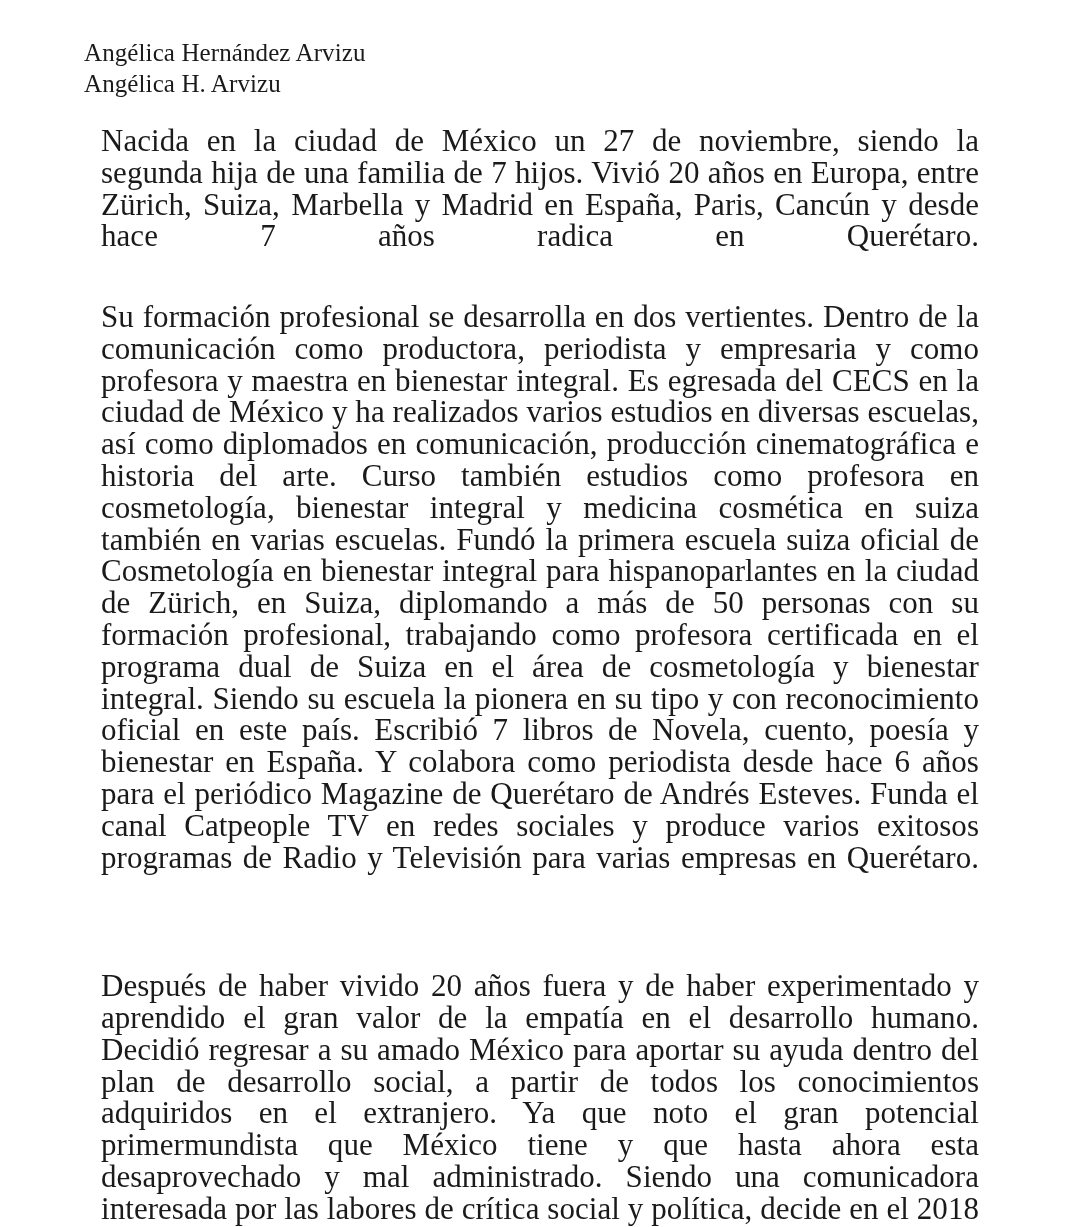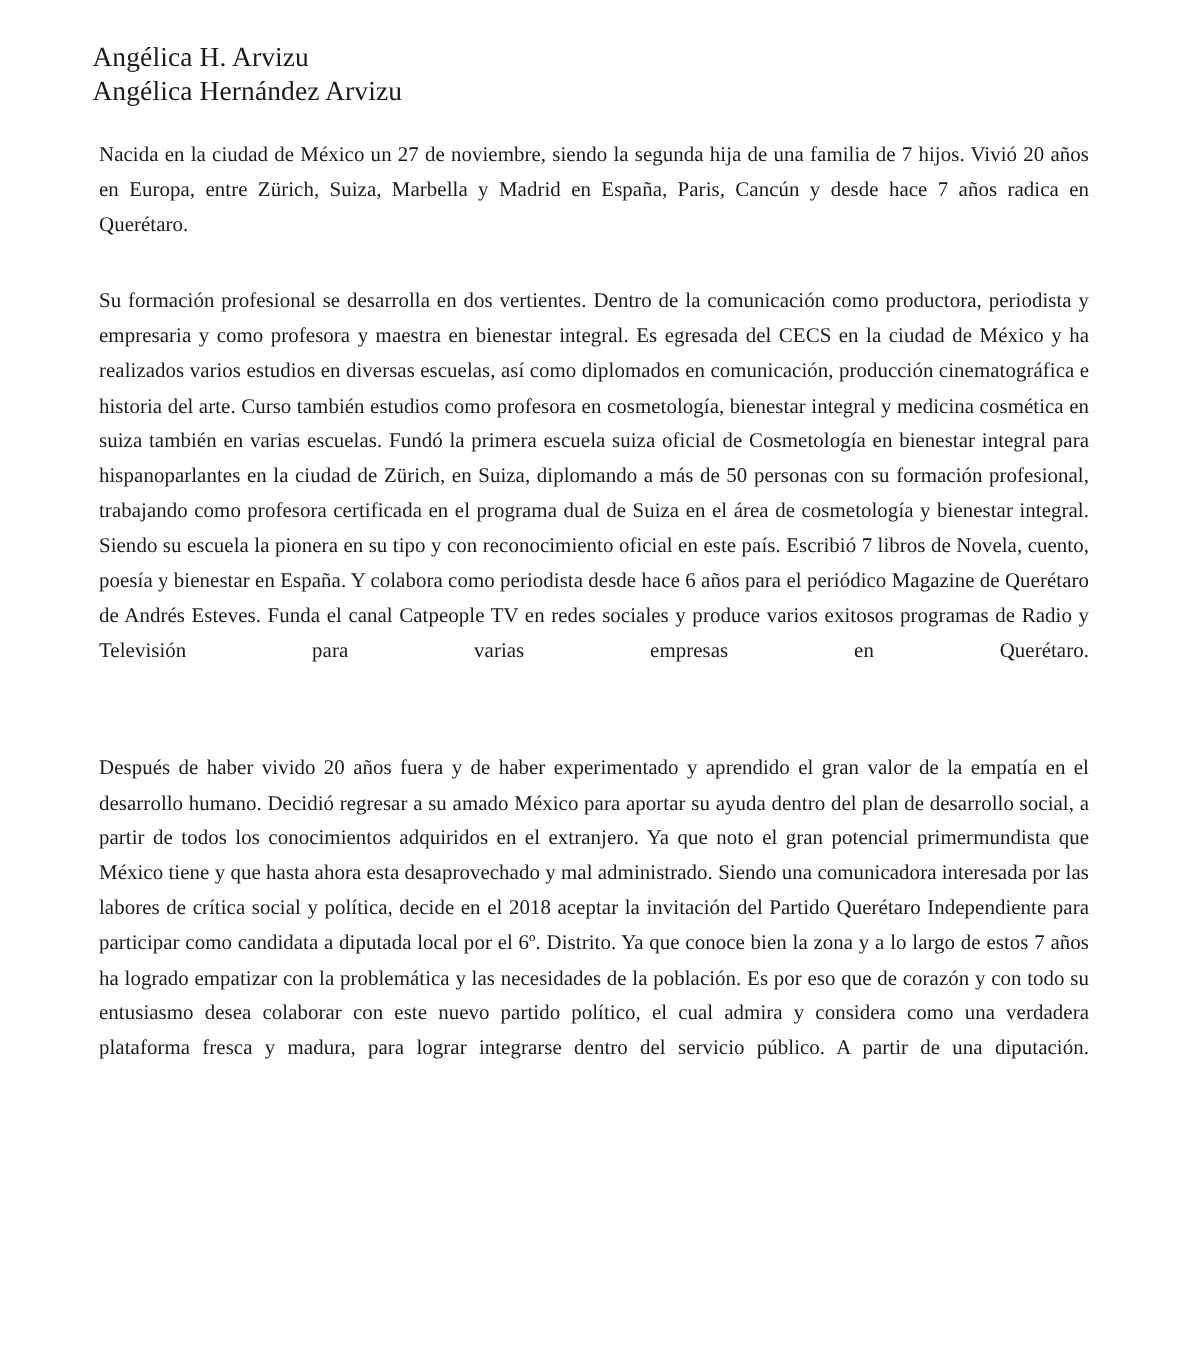--- a/index.html
+++ b/index.html
@@ -32,22 +32,22 @@
     letter-spacing: 0.1px;
     white-space: pre;
   }
   .header-line.caps {
     letter-spacing: 0.3px;
   }
   .body-block {
     margin-top: 26px;
   }
   p.para {
-    margin: 6px;
-    font-size: 19px;
+    margin: 17px;
+    font-size: 31px;
     line-height: 31.8px;
     text-align: justify;
     text-justify: inter-word;
     letter-spacing: 0.05px;
   }
   p.para + p.para {
     margin-top: 0;
   }
   .gap {
     height: 31px;
@@ -58,22 +58,22 @@
     display: inline-block;
     width: 100%;
   }
 </style>
 </head>
 <body>
 
 <div class="page">
 
   <div class="header-block">
+    <div class="header-line">Angélica Hernández Arvizu</div>
     <div class="header-line">Angélica H. Arvizu</div>
-    <div class="header-line">Angélica Hernández Arvizu</div>
   </div>
 
   <div class="body-block">
     <p class="para">Nacida en la ciudad de México un 27 de noviembre, siendo la segunda hija de una familia de 7 hijos. Vivió 20 años en Europa, entre Zürich, Suiza, Marbella y Madrid en España, Paris, Cancún y desde hace 7 años radica en Querétaro.</p>
     <p class="para">Su formación profesional se desarrolla en dos vertientes.  Dentro de la comunicación como productora, periodista y empresaria y como profesora y maestra en bienestar integral.  Es egresada del CECS en la ciudad de México y ha realizados varios estudios en diversas escuelas, así como diplomados en comunicación, producción cinematográfica e historia del arte. Curso también estudios como profesora en cosmetología, bienestar integral y medicina cosmética en suiza también en varias escuelas.  Fundó la primera escuela suiza oficial de Cosmetología en bienestar integral para hispanoparlantes en la ciudad de Zürich, en Suiza, diplomando a más de 50 personas con su formación profesional, trabajando como profesora certificada en el programa dual de Suiza en el área de cosmetología y bienestar integral.  Siendo su escuela la pionera en su tipo y con reconocimiento oficial en este país.  Escribió 7 libros de Novela, cuento, poesía y bienestar en España. Y colabora como periodista desde hace 6 años para el periódico Magazine de Querétaro de Andrés Esteves.  Funda el canal Catpeople TV en redes sociales y produce varios exitosos programas de Radio y Televisión para varias empresas en Querétaro.</p>
     <div class="gap"></div>
     <p class="para">Después de haber vivido 20 años fuera y de haber experimentado y aprendido el gran valor de la empatía en el desarrollo humano.  Decidió regresar a su amado México para aportar su ayuda dentro del plan de desarrollo social, a partir de todos los conocimientos adquiridos en el extranjero.   Ya que noto el gran potencial primermundista que México tiene y que hasta ahora esta desaprovechado y mal administrado.  Siendo una comunicadora interesada por las labores de crítica social y política, decide en el 2018 aceptar la invitación del Partido Querétaro Independiente para participar como candidata a diputada local por el 6º. Distrito.  Ya que conoce bien la zona y a lo largo de estos 7 años ha logrado empatizar con la problemática y las necesidades de la población.  Es por eso que de corazón y con todo su entusiasmo desea colaborar con este nuevo partido político, el cual admira y considera como una verdadera plataforma fresca y madura, para lograr integrarse dentro del servicio público.  A partir de una diputación.</p>
   </div>
 
 </div>

